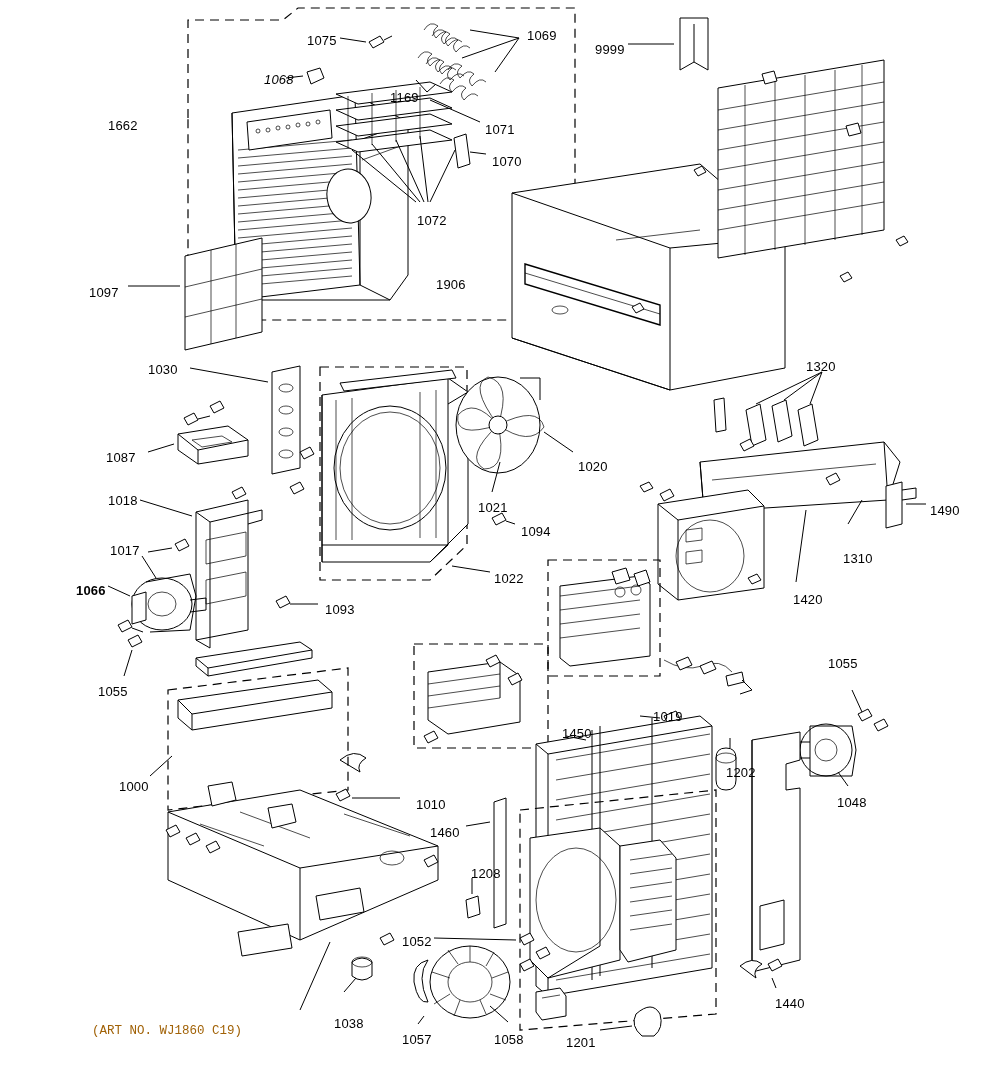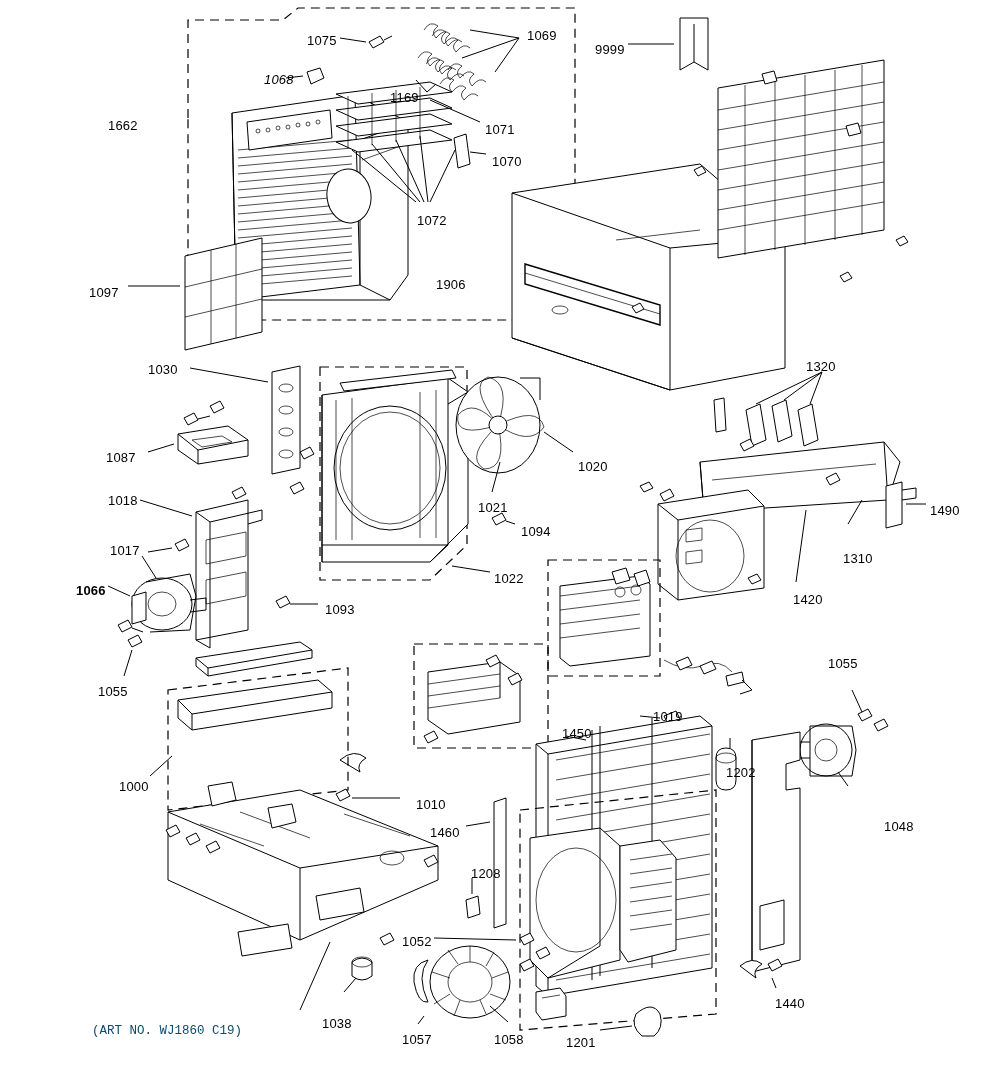--- a/index.html
+++ b/index.html
@@ -1,19 +1,19 @@
 <!DOCTYPE html>
 <html><head>
 <meta charset="utf-8">
 <style>
   html,body{margin:0;padding:0;background:#ffffff;}
   body{width:1000px;height:1067px;font-family:"Liberation Sans",sans-serif;color:#000;position:relative;overflow:hidden;}
   #diagram{position:absolute;left:0;top:0;width:1000px;height:1067px;}
   .lbl{position:absolute;font-size:13px;font-family:"Liberation Sans",sans-serif;color:#000;white-space:nowrap;letter-spacing:0.2px;}
-  .artno{position:absolute;font-size:12.5px;font-family:"Liberation Mono",monospace;color:#0c4a6e;white-space:nowrap;}
+  .artno{position:absolute;font-size:12.5px;font-family:"Liberation Mono",monospace;color:#a16207;white-space:nowrap;}
   svg{display:block;}
   .ln{stroke:#000;stroke-width:1;fill:none;}
   .ln2{stroke:#000;stroke-width:1.4;fill:none;}
   .dash{stroke:#000;stroke-width:1.2;fill:none;stroke-dasharray:9 6;}
   .fillw{fill:#ffffff;stroke:#000;stroke-width:1;}
   .thin{stroke:#000;stroke-width:0.7;fill:none;}
 </style>
 </head>
 <body>
 
@@ -462,24 +462,24 @@
 <div class="lbl" style="left:76px;top:583px;font-weight:bold;">1066</div>
 <div class="lbl" style="left:494px;top:571px;">1022</div>
 <div class="lbl" style="left:793px;top:592px;">1420</div>
 <div class="lbl" style="left:325px;top:602px;">1093</div>
 <div class="lbl" style="left:98px;top:684px;">1055</div>
 <div class="lbl" style="left:828px;top:656px;">1055</div>
 <div class="lbl" style="left:605px;top:709px;margin-left:48px;">1019</div>
 <div class="lbl" style="left:726px;top:721px;margin-top:44px;">1202</div>
 <div class="lbl" style="left:562px;top:726px;">1450</div>
 <div class="lbl" style="left:119px;top:779px;">1000</div>
-<div class="lbl" style="left:837px;top:819px;margin-left:47px;">1048</div>
+<div class="lbl" style="left:837px;top:795px;">1048</div>
 <div class="lbl" style="left:416px;top:797px;">1010</div>
 <div class="lbl" style="left:430px;top:825px;">1460</div>
 <div class="lbl" style="left:452px;top:866px;margin-left:19px;">1208</div>
 <div class="lbl" style="left:402px;top:934px;">1052</div>
 <div class="lbl" style="left:775px;top:996px;">1440</div>
-<div class="lbl" style="left:322px;top:1016px;">1038</div>
+<div class="lbl" style="left:334px;top:1016px;">1038</div>
 <div class="lbl" style="left:402px;top:1032px;">1057</div>
 <div class="lbl" style="left:494px;top:1032px;">1058</div>
 <div class="lbl" style="left:566px;top:1035px;">1201</div>
 
 <div class="artno" style="left:92px;top:1024px;">(ART NO. WJ1860 C19)</div>
 
 </body></html>

